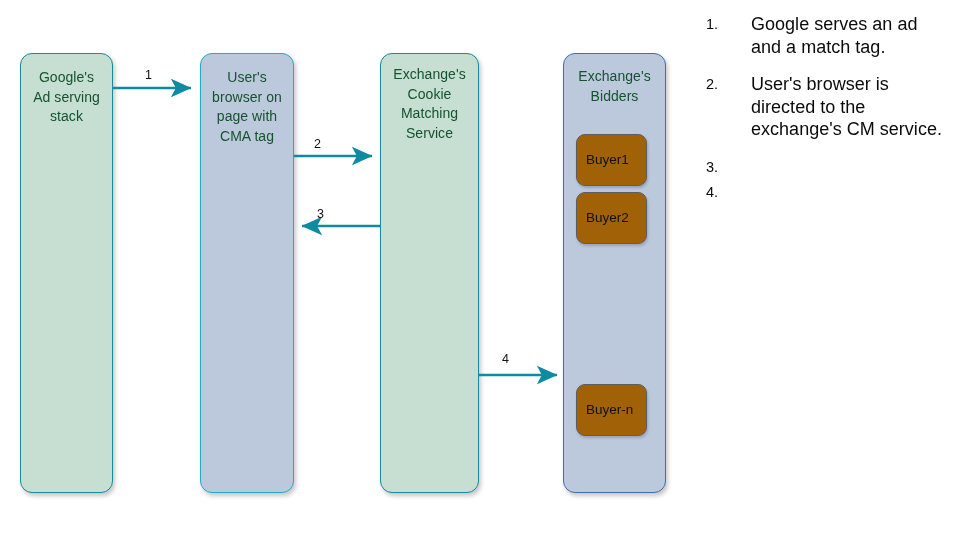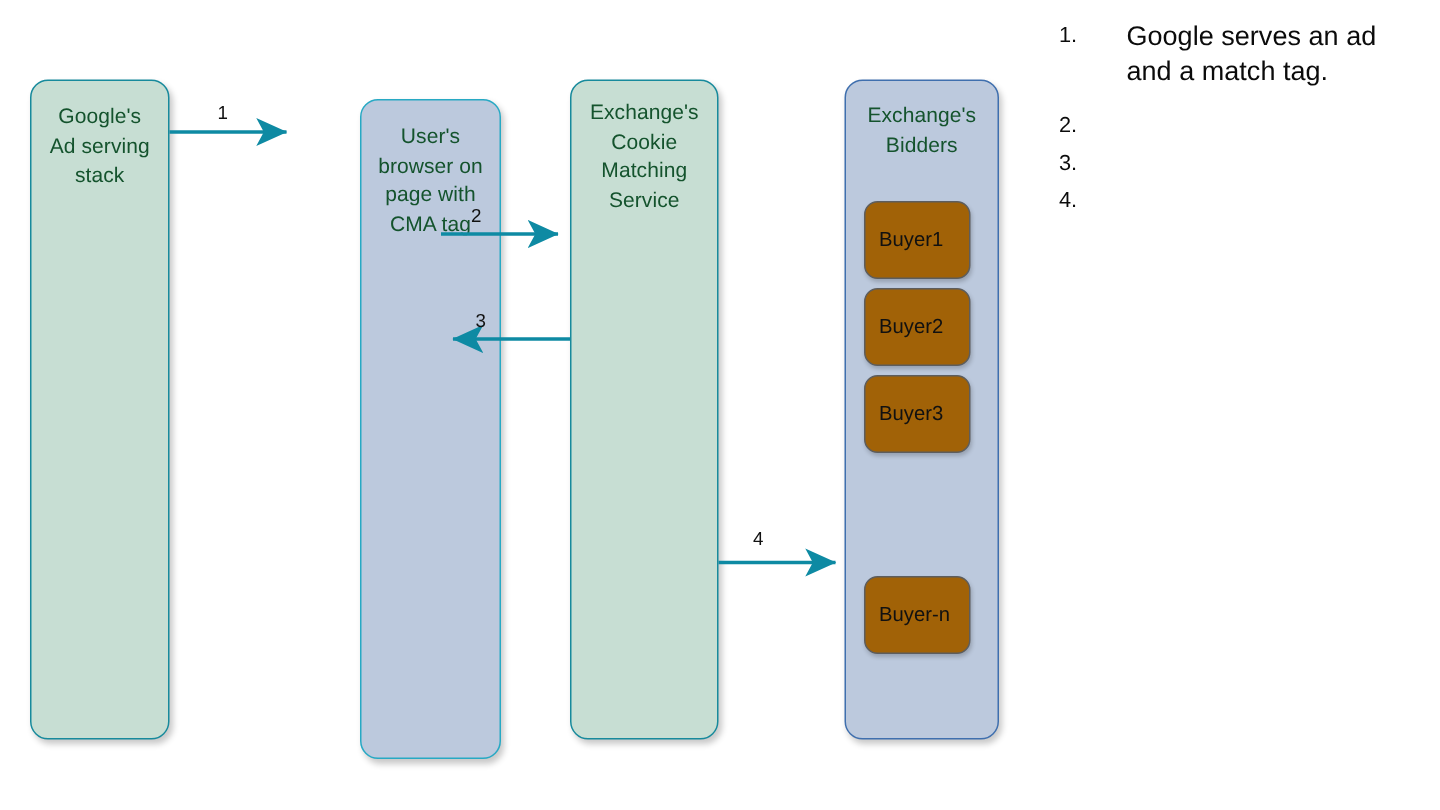--- a/index.html
+++ b/index.html
@@ -103,21 +103,21 @@
 <body>
 
 <div id="stage">
 
   <div class="lane green" style="left:20px;top:53px;width:93px;height:440px;">
     <div class="lane-title" style="top:14px;">Google's
 Ad serving
 stack</div>
   </div>
 
-  <div class="lane blue" style="left:200px;top:66px;width:94px;height:440px;margin-left:40px;">
+  <div class="lane blue" style="left:200px;top:53px;width:94px;height:440px;">
     <div class="lane-title" style="top:14px;">User's
 browser on
 page with
 CMA tag</div>
   </div>
 
   <div class="lane green" style="left:380px;top:53px;width:99px;height:440px;">
     <div class="lane-title" style="top:11px;">Exchange's
 Cookie
 Matching
@@ -127,23 +127,20 @@
   <div class="lane blue-dark" style="left:563px;top:53px;width:103px;height:440px;">
     <div class="lane-title" style="top:13px;">Exchange's
 Bidders</div>
   </div>
 
   <div class="buyer" style="left:576px;top:134px;width:71px;height:52px;">
     <span>Buyer1</span>
   </div>
   <div class="buyer" style="left:576px;top:192px;width:71px;height:52px;text-align:right;">
     <span>Buyer2</span>
-  </div>
-  <div class="buyer" style="left:576px;top:250px;width:71px;height:52px;">
-    <span>Buyer3</span>
   </div>
   <div class="buyer" style="left:576px;top:384px;width:71px;height:52px;">
     <span>Buyer-n</span>
   </div>
 
   <svg class="arrow-svg" viewBox="0 0 960 540">
     <defs>
       <marker id="ah-r" markerWidth="9" markerHeight="9" refX="8.4" refY="4.5" orient="auto" markerUnits="strokeWidth">
         <path d="M0,0.6 L8.6,4.5 L0,8.4 L2.1,4.5 Z" fill="#0e8aa3"></path>
       </marker>
@@ -174,20 +171,21 @@
   <div class="arrow-num" style="left:317px;top:207px;">3</div>
   <div class="arrow-num" style="left:502px;top:352px;">4</div>
 
   <ol id="notes" style="list-style:none;margin:0;padding:0;">
     <li class="note">
       <span class="note-num">1.</span>
       <span class="note-text">Google serves an ad and a match tag.</span>
     </li>
     <li class="note">
       <span class="note-num">2.</span>
+      <span class="note-text">User's browser is directed to the exchange's CM service.</span>
     </li>
     <li class="note">
       <span class="note-num">3.</span>
     </li>
     <li class="note">
       <span class="note-num">4.</span>
     </li>
   </ol>
 
 </div>

